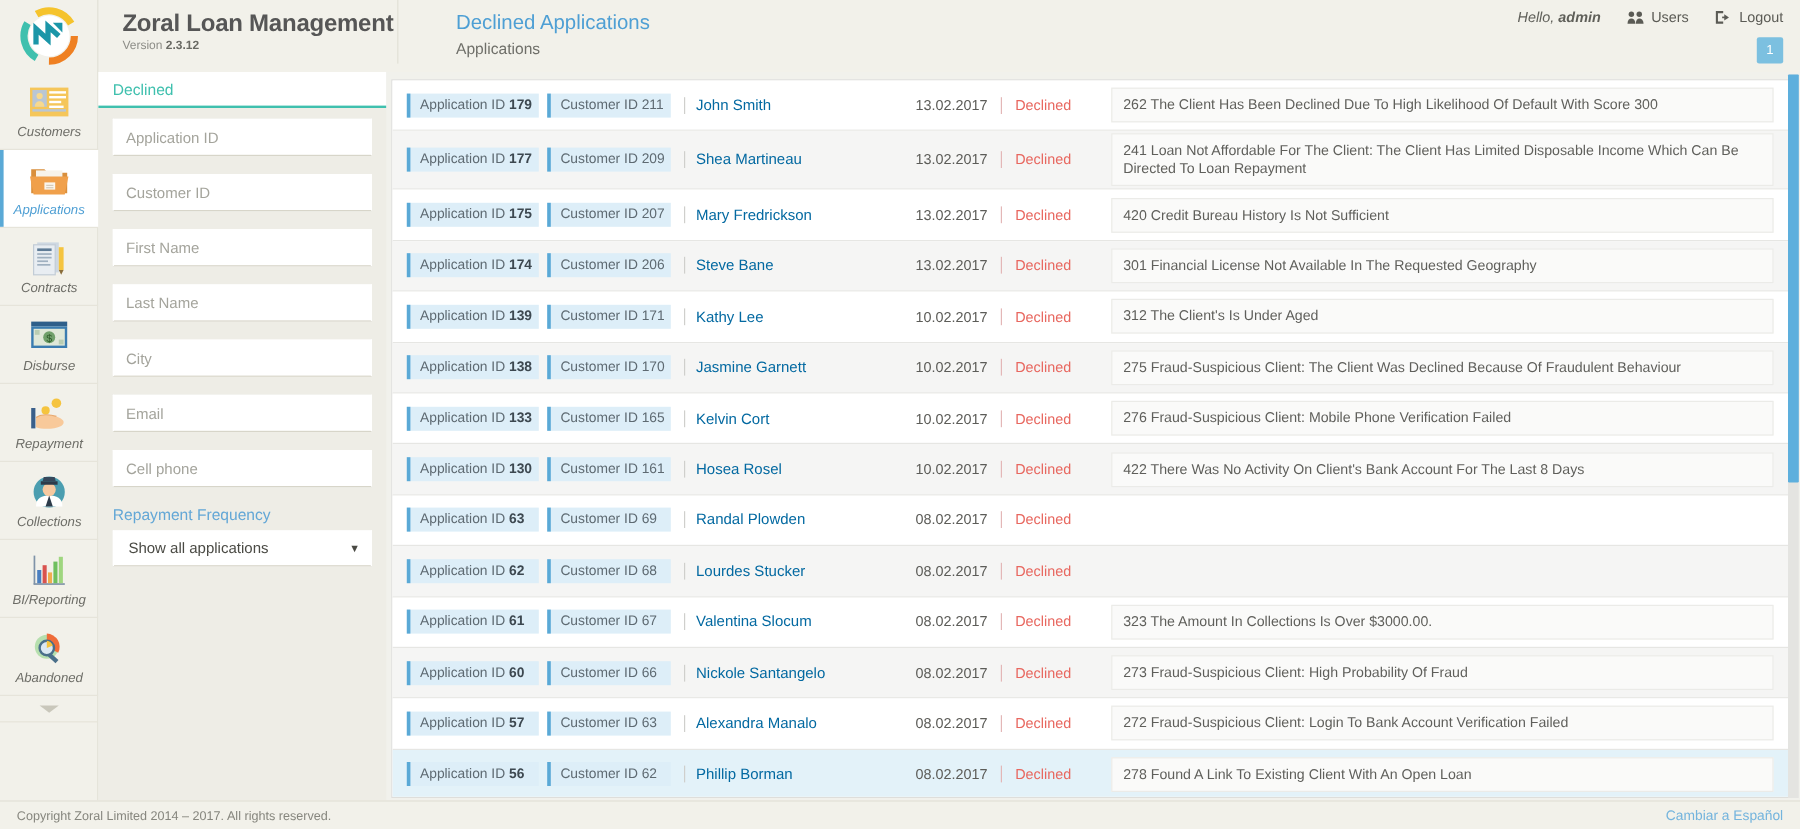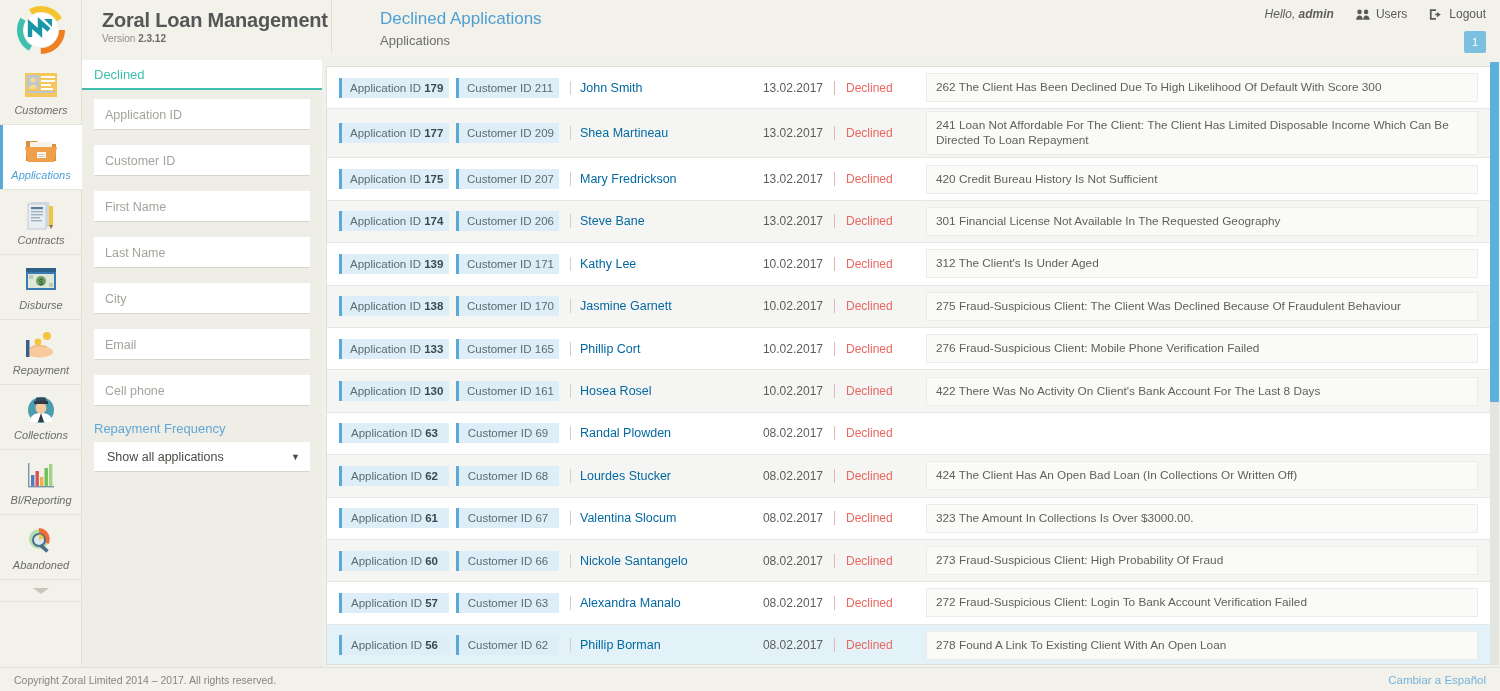--- a/index.html
+++ b/index.html
@@ -142,21 +142,20 @@
   .row.even { background: #f5f5f4; }
   .row.sel  { background: #e3f2f9; }
   .row.tall { height: 49px; }
 
   .chip {
     background: #ddeef8;
     border-left: 3px solid #5aa9d6;
     font-size: 11.5px; color: #5e6a72;
     padding: 4px 10px 4px 8px;
     white-space: nowrap;
-    text-align: center;
   }
   .chip b { color: #3d4850; }
   .chip.appid { width: 110px; }
   .chip.custid { width: 103px; margin-left: 7px; }
   .cust-name {
     border-left: 1px solid #cfcfcc;
     padding-left: 9px; margin-left: 11px;
     font-size: 12.5px; color: #0369a1;
     width: 175px; white-space: nowrap; overflow: hidden;
   }
@@ -442,21 +441,21 @@
         <div class="chip appid"><span>Application ID</span> <b>138</b></div>
         <div class="chip custid"><span>Customer ID</span> <span>170</span></div>
         <div class="cust-name">Jasmine Garnett</div>
         <div class="r-date">10.02.2017</div>
         <div class="r-status">Declined</div>
         <div class="r-msg">275 Fraud-Suspicious Client: The Client Was Declined Because Of Fraudulent Behaviour</div>
       </div>
       <div class="row odd">
         <div class="chip appid"><span>Application ID</span> <b>133</b></div>
         <div class="chip custid"><span>Customer ID</span> <span>165</span></div>
-        <div class="cust-name">Phillip Cort</div>
+        <div class="cust-name">Kelvin Cort</div>
         <div class="r-date">10.02.2017</div>
         <div class="r-status">Declined</div>
         <div class="r-msg">276 Fraud-Suspicious Client: Mobile Phone Verification Failed</div>
       </div>
       <div class="row even">
         <div class="chip appid"><span>Application ID</span> <b>130</b></div>
         <div class="chip custid"><span>Customer ID</span> <span>161</span></div>
         <div class="cust-name">Hosea Rosel</div>
         <div class="r-date">10.02.2017</div>
         <div class="r-status">Declined</div>
@@ -468,21 +467,20 @@
         <div class="cust-name">Randal Plowden</div>
         <div class="r-date">08.02.2017</div>
         <div class="r-status">Declined</div>
       </div>
       <div class="row even">
         <div class="chip appid"><span>Application ID</span> <b>62</b></div>
         <div class="chip custid"><span>Customer ID</span> <span>68</span></div>
         <div class="cust-name">Lourdes Stucker</div>
         <div class="r-date">08.02.2017</div>
         <div class="r-status">Declined</div>
-        <div class="r-msg">424 The Client Has An Open Bad Loan (In Collections Or Written Off)</div>
       </div>
       <div class="row odd">
         <div class="chip appid"><span>Application ID</span> <b>61</b></div>
         <div class="chip custid"><span>Customer ID</span> <span>67</span></div>
         <div class="cust-name">Valentina Slocum</div>
         <div class="r-date">08.02.2017</div>
         <div class="r-status">Declined</div>
         <div class="r-msg">323 The Amount In Collections Is Over $3000.00.</div>
       </div>
       <div class="row even">

